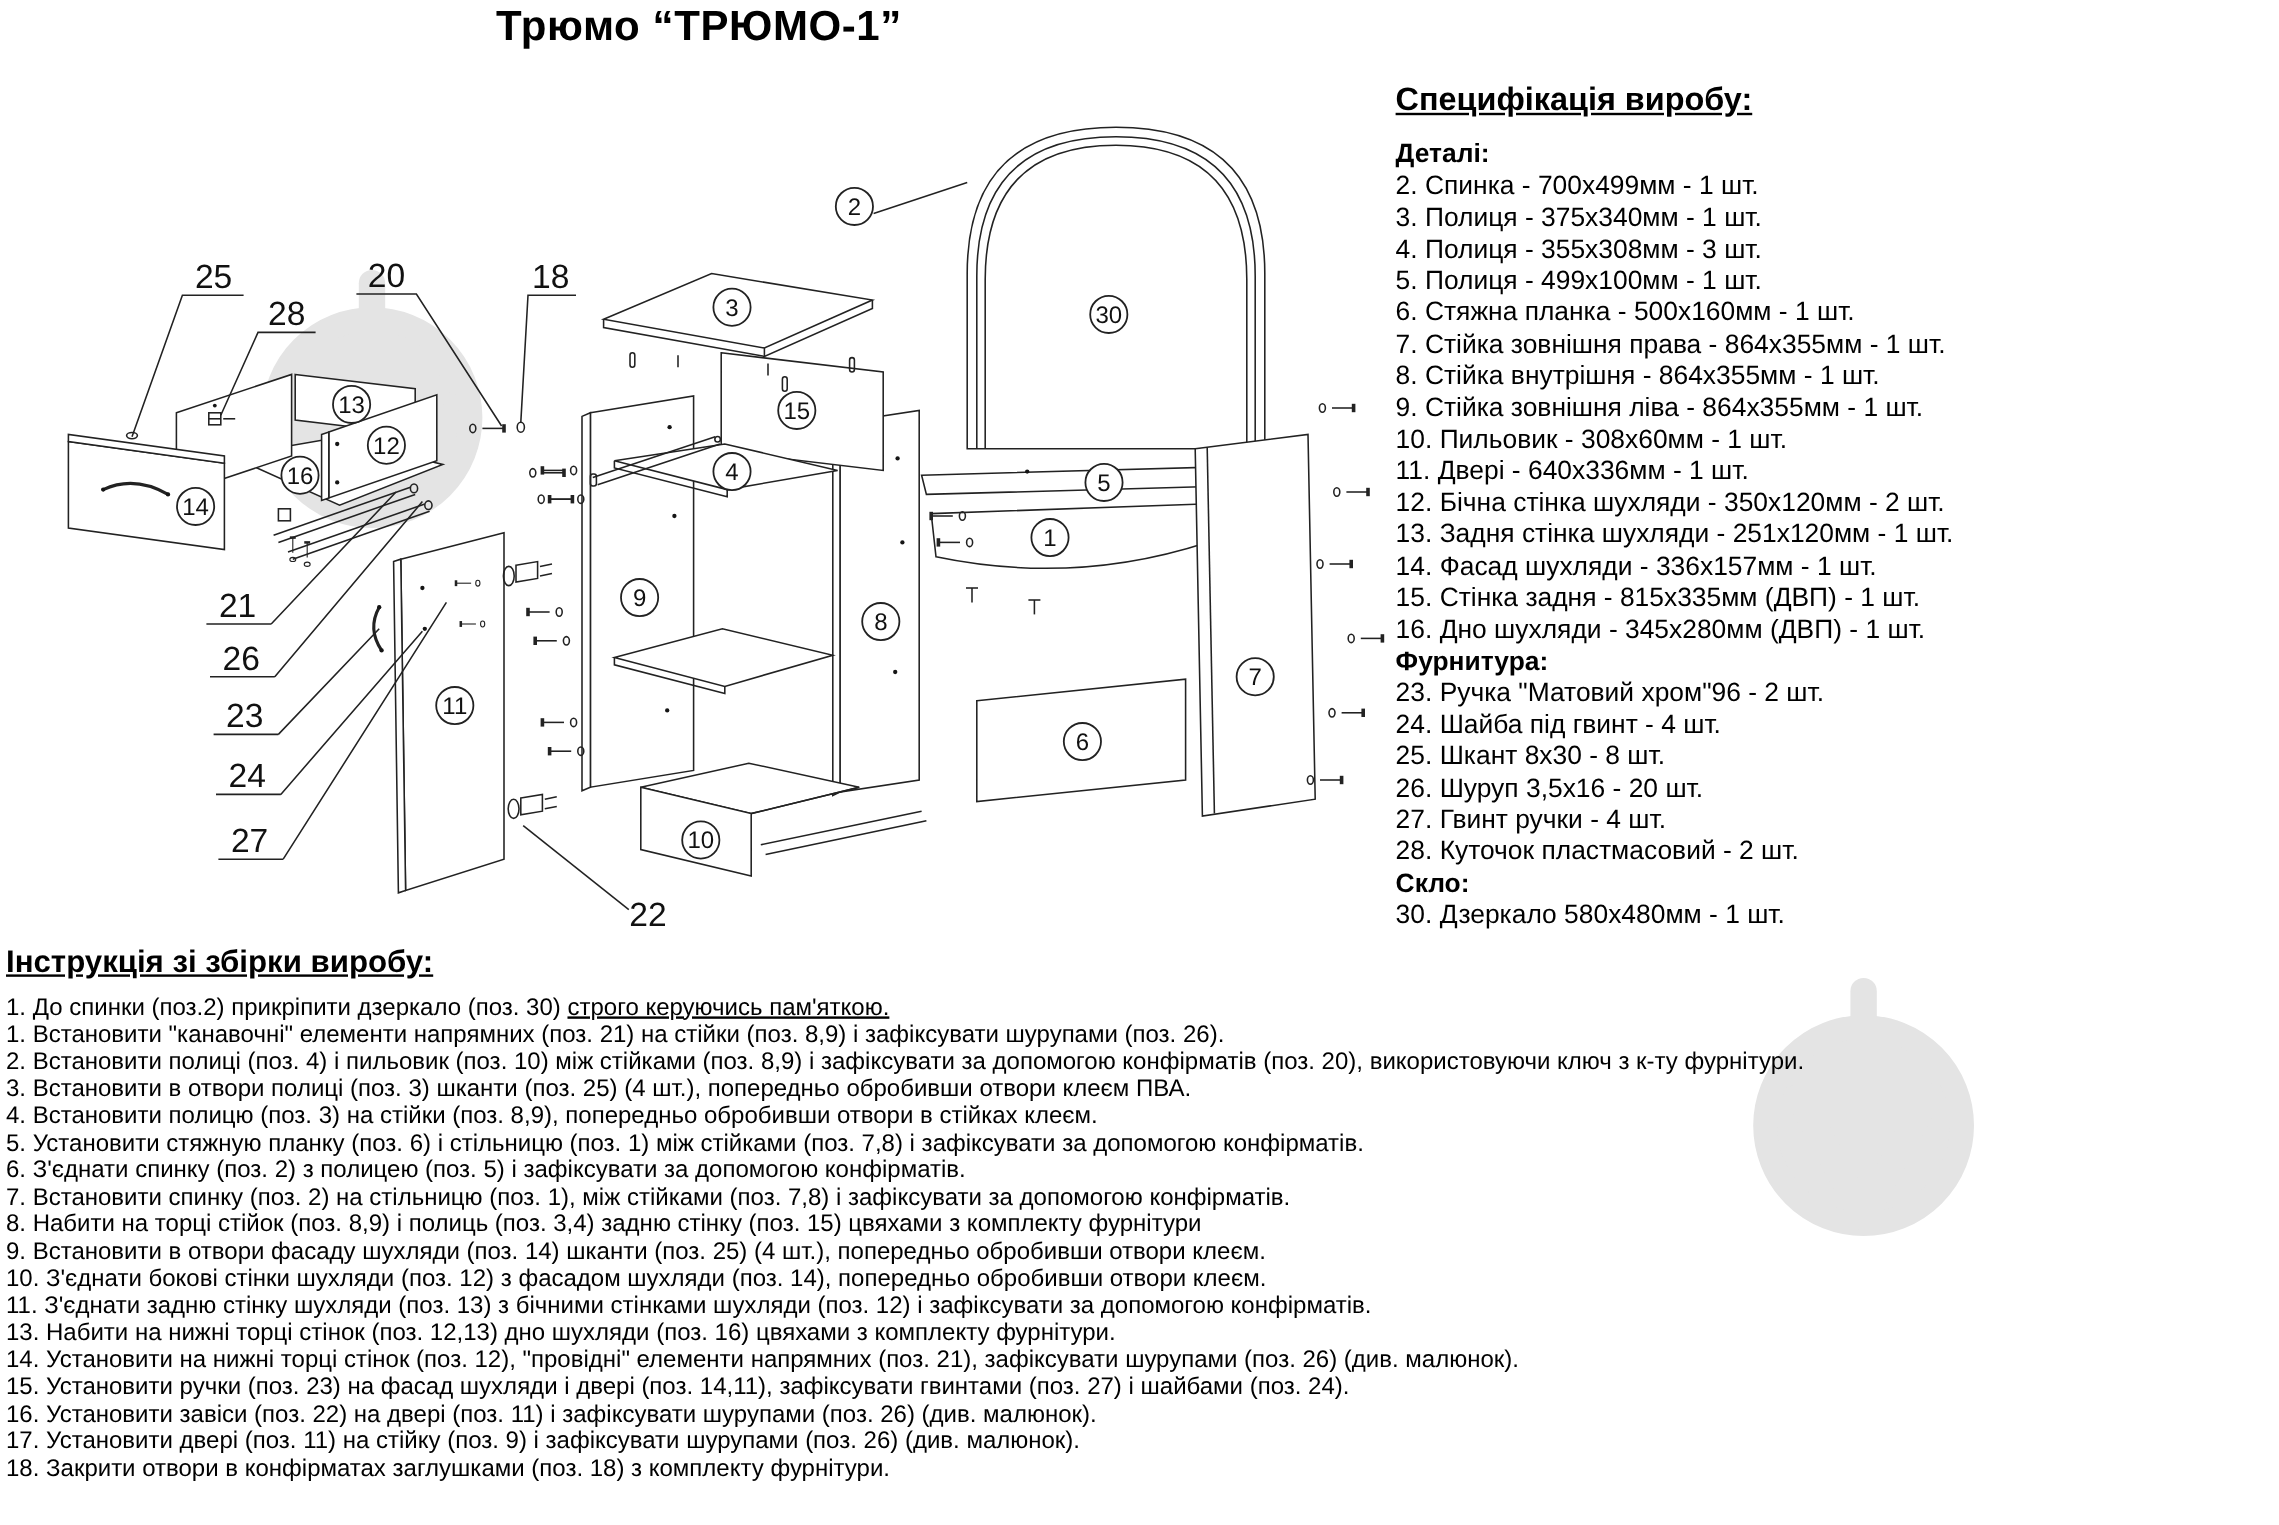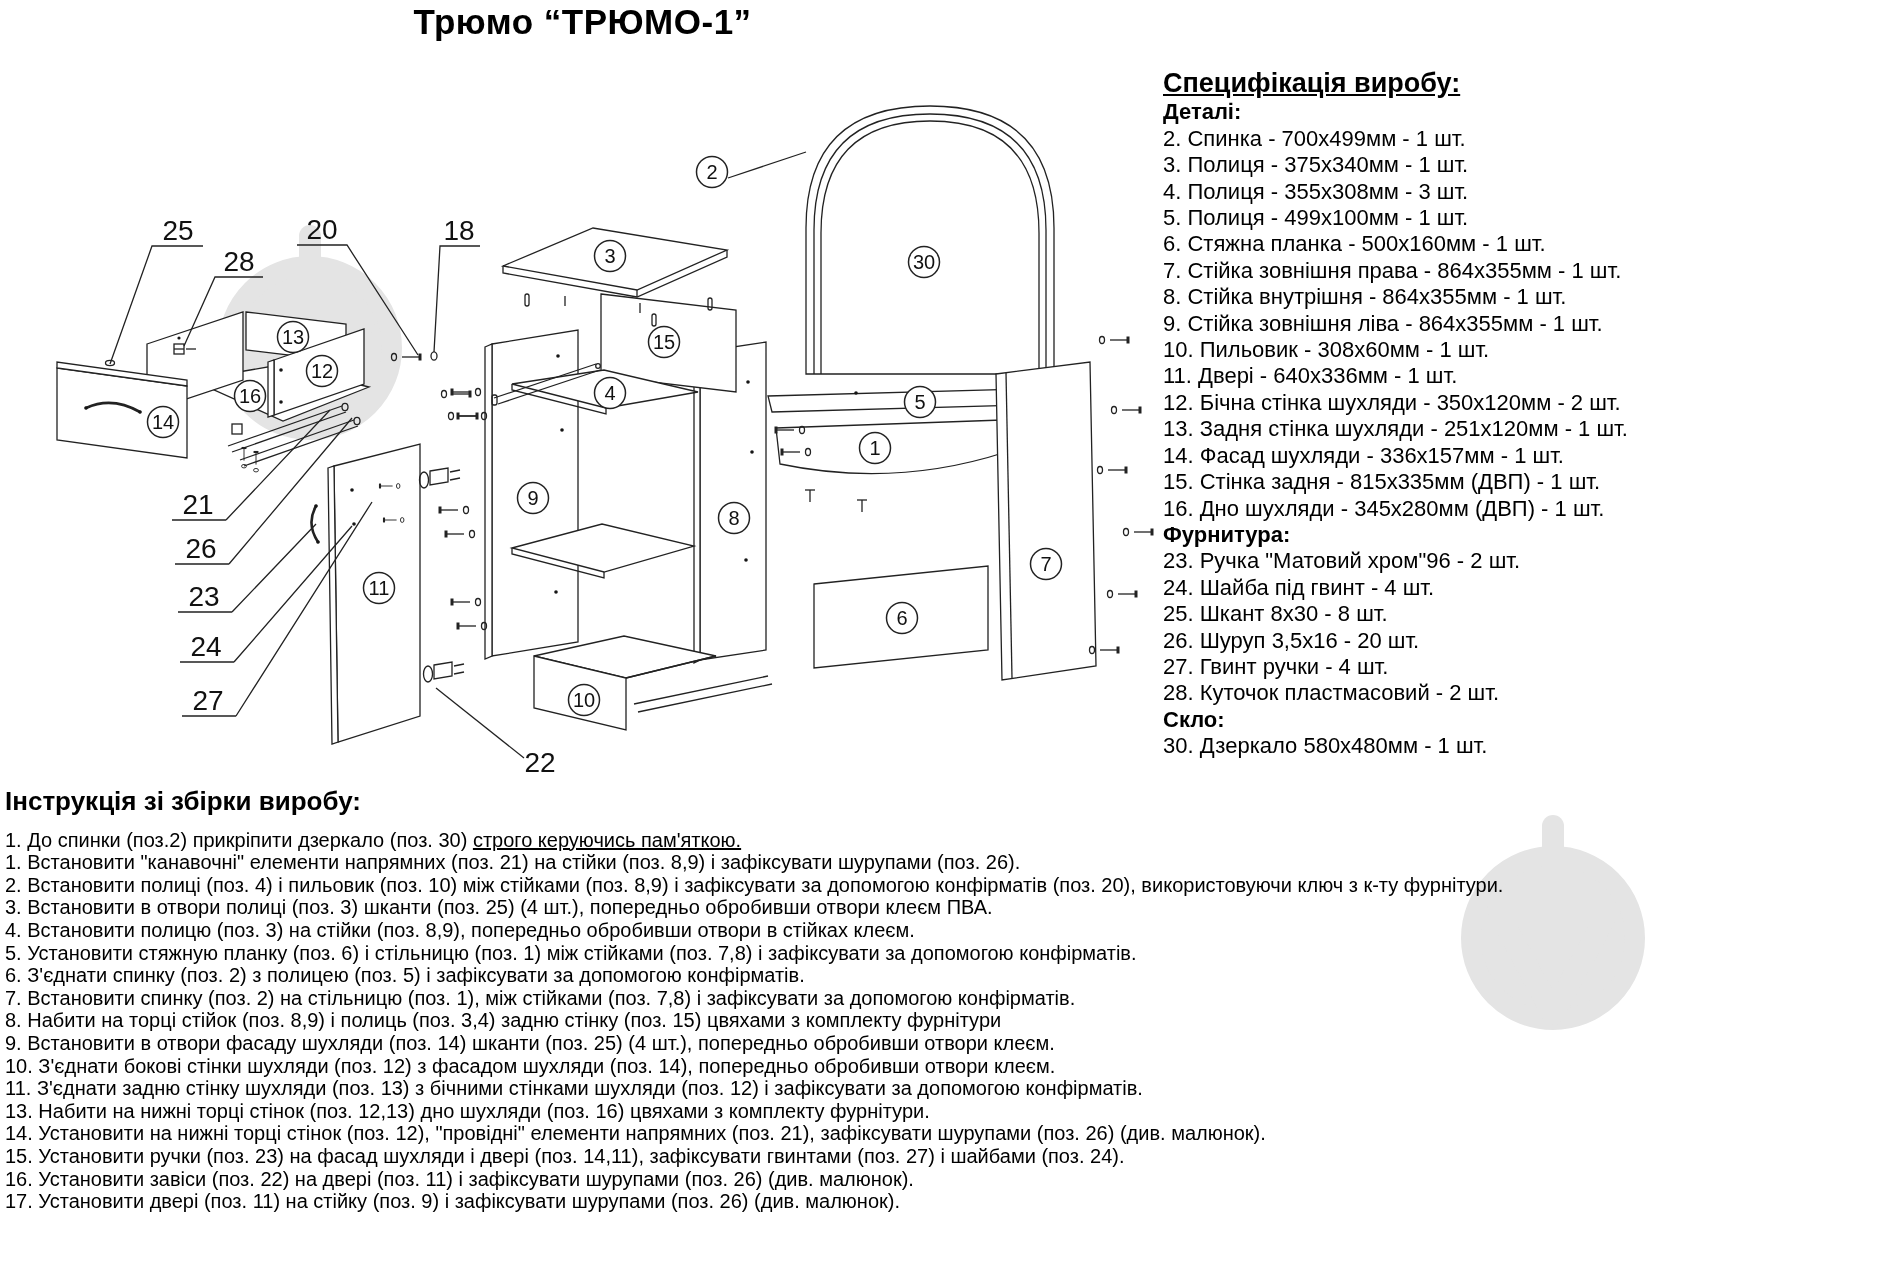--- a/index.html
+++ b/index.html
@@ -7,28 +7,28 @@
     width:1899px;height:1271px;position:relative;overflow:hidden;
     background:#ffffff;color:#000;
     font-family:"Liberation Sans", sans-serif;
   }
   .title{
     position:absolute;left:0;top:2px;width:1165px;text-align:center;
     font-size:35px;font-weight:bold;letter-spacing:.5px;
   }
   
   .spec{position:absolute;left:1163px;top:70px;width:734px;font-size:22px;line-height:26.4px;}
-  .spec-heading{font-size:27px;font-weight:bold;text-decoration:underline;margin-bottom:3px;}
+  .spec-heading{font-size:27px;font-weight:bold;text-decoration:underline;margin-bottom:19px;}
   .sub{font-weight:bold;}
   .hwcols{display:flex;}
   .hwL{width:380px;}
   .hwR{flex:1;}
   
   .instructions{position:absolute;left:5px;top:790px;width:1890px;font-size:20px;line-height:22.6px;}
-  .ins-heading{font-size:26px;font-weight:bold;margin-bottom:16px;}
+  .ins-heading{font-size:26px;font-weight:bold;text-decoration:underline;margin-bottom:16px;}
   .emph{font-weight:normal;text-decoration:underline;}
   
   svg.diagram{position:absolute;left:0;top:0;}
   .pnl{fill:#ffffff;stroke:#222;stroke-width:1.3;}
   .ln{fill:none;stroke:#222;stroke-width:1.3;}
   .thick{fill:none;stroke:#222;stroke-width:2.6;stroke-linecap:round;}
   .dot{fill:#151515;stroke:none;}
   .wm{fill:#e4e4e4;stroke:#e4e4e4;}
   .lbl{font-size:28px;fill:#111;text-anchor:middle;}
   .clbl{font-size:20px;fill:#111;text-anchor:middle;}
@@ -371,13 +371,14 @@
   <div>7. Встановити спинку (поз. 2) на стільницю (поз. 1), між стійками (поз. 7,8) і зафіксувати за допомогою конфірматів.</div>
   <div>8. Набити на торці стійок (поз. 8,9) і полиць (поз. 3,4) задню стінку (поз. 15) цвяхами з комплекту фурнітури</div>
   <div>9. Встановити в отвори фасаду шухляди (поз. 14) шканти (поз. 25) (4 шт.), попередньо обробивши отвори клеєм.</div>
   <div>10. З'єднати бокові стінки шухляди (поз. 12) з фасадом шухляди (поз. 14), попередньо обробивши отвори клеєм.</div>
   <div>11. З'єднати задню стінку шухляди (поз. 13) з бічними стінками шухляди (поз. 12) і зафіксувати за допомогою конфірматів.</div>
   <div>13. Набити на нижні торці стінок (поз. 12,13) дно шухляди (поз. 16) цвяхами з комплекту фурнітури.</div>
   <div>14. Установити на нижні торці стінок (поз. 12), "провідні" елементи напрямних (поз. 21), зафіксувати шурупами (поз. 26) (див. малюнок).</div>
   <div>15. Установити ручки (поз. 23) на фасад шухляди і двері (поз. 14,11), зафіксувати гвинтами (поз. 27) і шайбами (поз. 24).</div>
   <div>16. Установити завіси (поз. 22) на двері (поз. 11) і зафіксувати шурупами (поз. 26) (див. малюнок).</div>
   <div>17. Установити двері (поз. 11) на стійку (поз. 9) і зафіксувати шурупами (поз. 26) (див. малюнок).</div>
+  <div>18. Закрити отвори в конфірматах заглушками (поз. 18) з комплекту фурнітури.</div>
 </div>
 
 </body></html>

